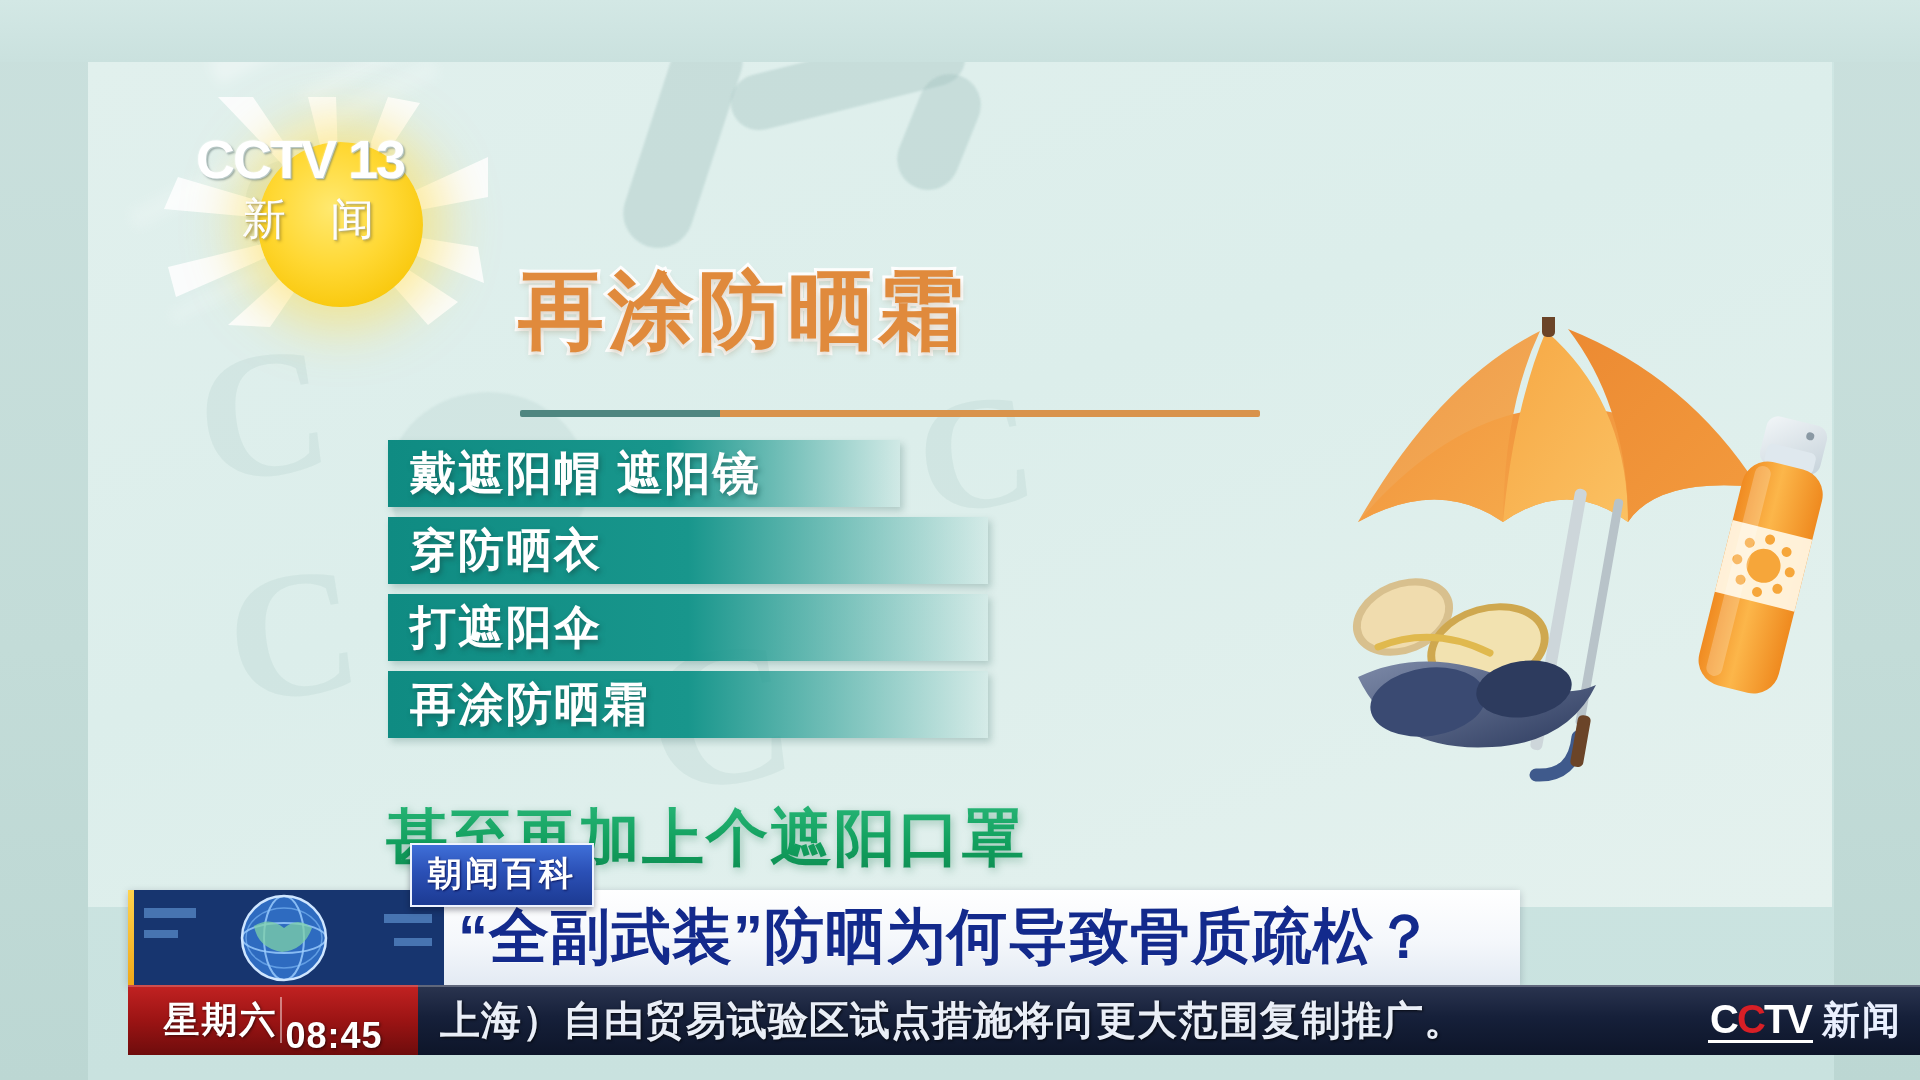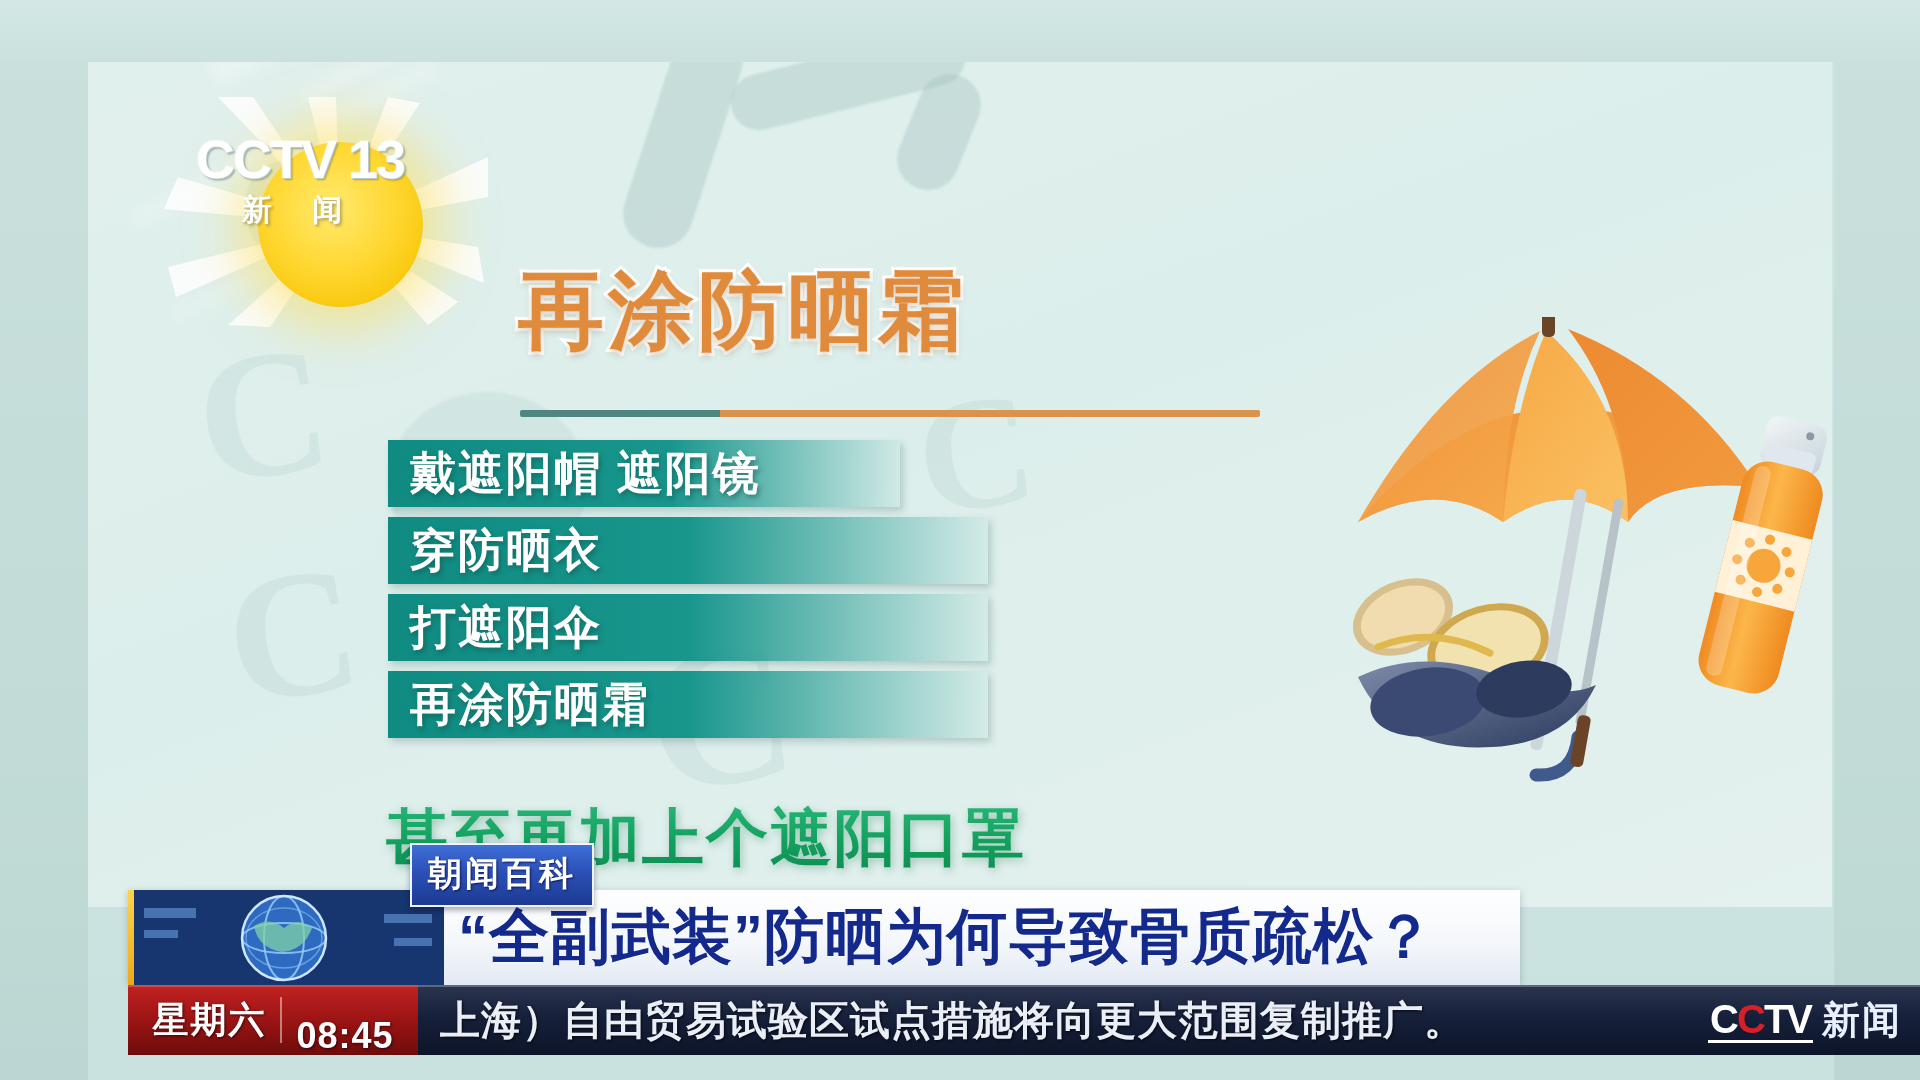--- a/index.html
+++ b/index.html
@@ -74,21 +74,21 @@
     font-weight:bold; font-size:54px; letter-spacing:-2px;
     color:#ffffff;
     text-shadow:
       1px 1px 0 #b9c9c7, 2px 2px 2px rgba(90,110,108,.55),
       0 0 2px rgba(255,255,255,.9);
     line-height:1;
     white-space:nowrap;
   }
   #cctv-xinwen{
     margin-top:4px; margin-left:46px;
-    font-size:30px; font-weight:bold; letter-spacing:16px;
+    font-size:44px; font-weight:normal; letter-spacing:16px;
     color:#fdfdfd;
     text-shadow:1px 1px 0 #c2b56a, 2px 2px 3px rgba(120,100,30,.5);
   }
 
   
   #title-row{
     position:absolute; left:430px; top:205px;
     display:flex; align-items:flex-end; gap:10px;
     z-index:6;
   }
@@ -186,21 +186,21 @@
   
   #ticker{
     position:absolute; left:128px; top:985px; width:1792px; height:70px;
     background:linear-gradient(180deg,#2b3550 0%,#16203a 45%,#0d1529 100%);
     z-index:16; display:flex; align-items:center;
     box-shadow:inset 0 2px 0 rgba(255,255,255,.25);
   }
   #clock{
     width:290px; height:70px; flex:0 0 290px;
     background:linear-gradient(180deg,#c22222 0%,#9c1414 50%,#6e0c0c 100%);
-    display:flex; align-items:center; justify-content:center; gap:14px;
+    display:flex; align-items:center; justify-content:center; gap:3px;
     box-shadow:inset 0 2px 0 rgba(255,255,255,.2);
   }
   #weekday{ font-size:36px; font-weight:bold; color:#fff; letter-spacing:2px;
             text-shadow:1px 1px 3px rgba(0,0,0,.6); }
   #clock-div{ width:2px; height:46px; background:rgba(255,255,255,.45); }
   #time{ font-size:36px; font-weight:bold; color:#fff; letter-spacing:1px;
          font-family:Liberation Sans, sans-serif;
          text-shadow:1px 1px 3px rgba(0,0,0,.6);margin-top:31px; }
   #ticker-text{
     flex:1; padding-left:22px;

